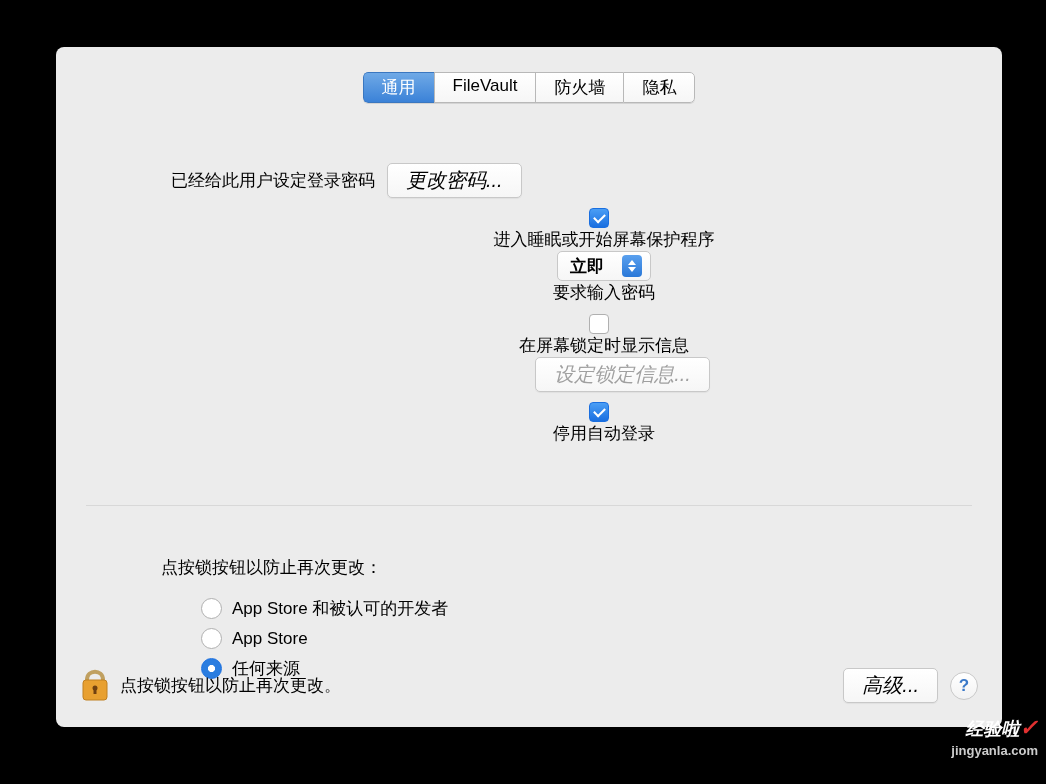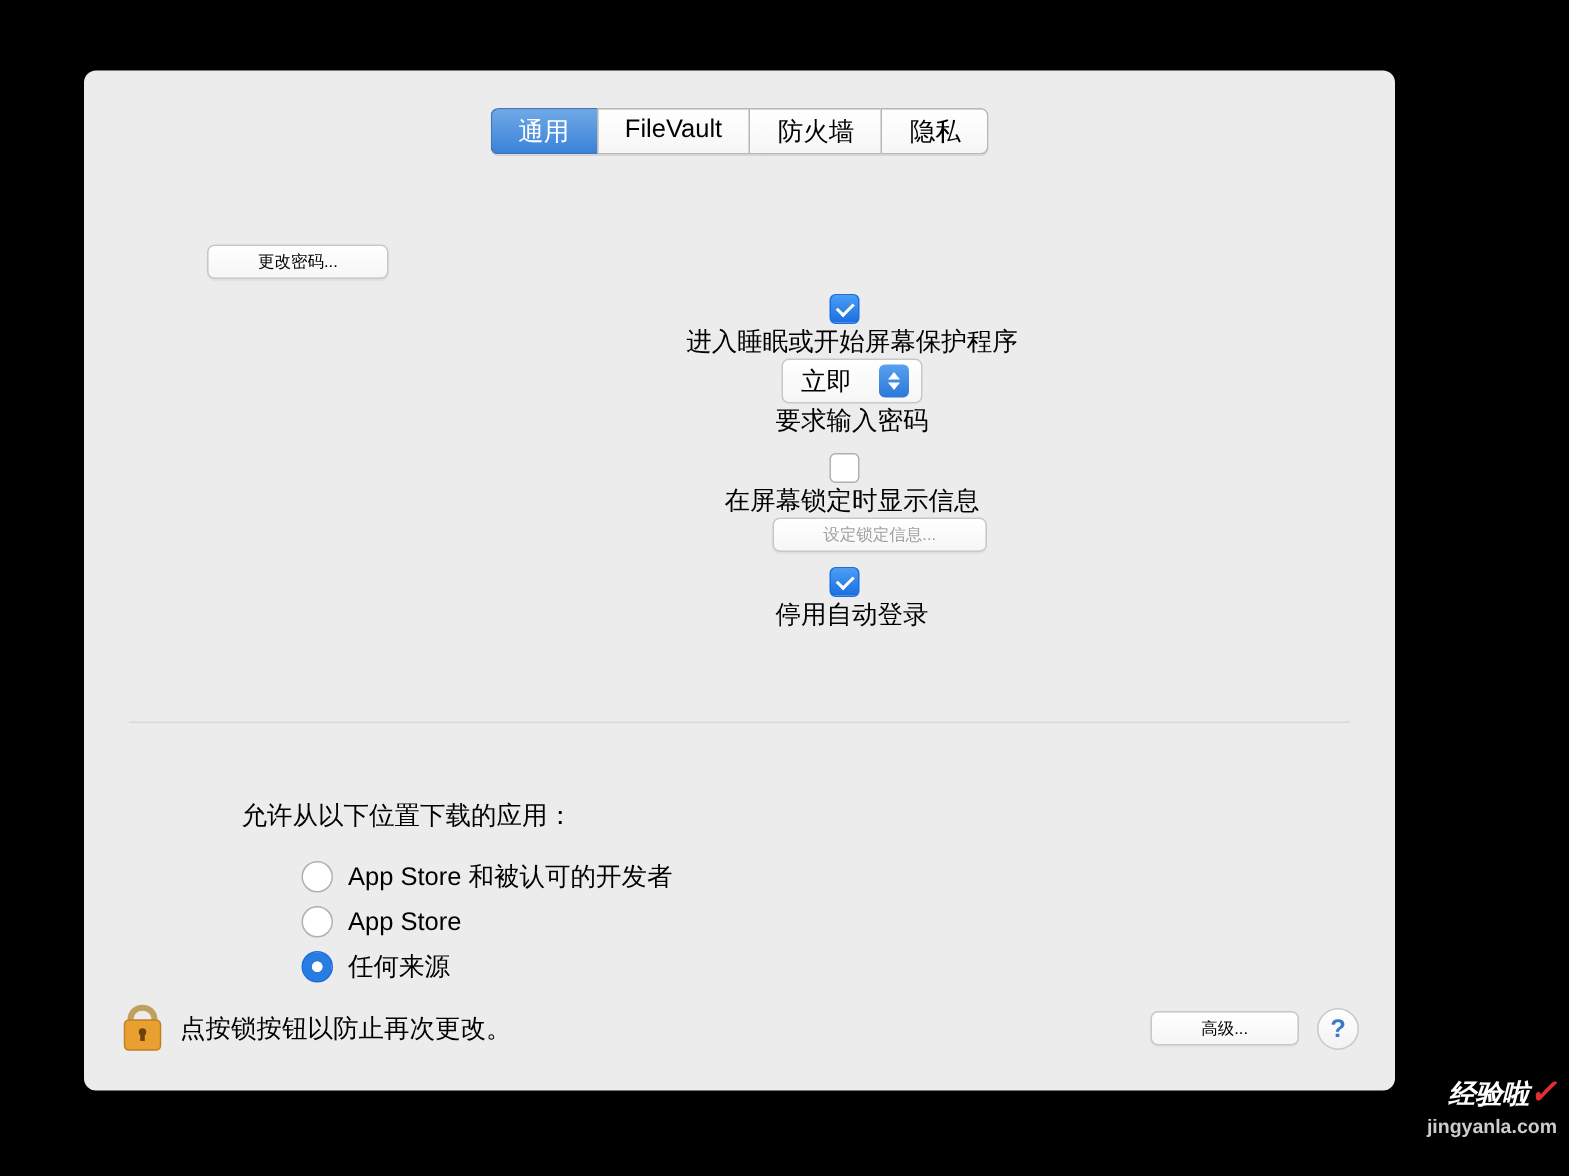--- a/index.html
+++ b/index.html
@@ -10,21 +10,21 @@
     background: #000;
     font-family: -apple-system, "Helvetica Neue", Arial, sans-serif;
     font-size: 17px;
     color: #000;
     position: relative;
   }
   .window {
     position: absolute;
     left: 56px;
     top: 47px;
-    width: 874px;
+    width: 946px;
     height: 680px;
     background: #ececec;
     border-radius: 8px;
     box-shadow: 0 20px 60px rgba(0,0,0,0.5);
   }
   .tabs {
     display: flex;
     justify-content: center;
     margin-top: 25px;
   }
@@ -52,25 +52,26 @@
   }
   .content {
     padding: 60px 70px 0 70px;
   }
   .row { display: flex; align-items: center; margin-bottom: 7px; }
   .label-pw { margin-left: 45px; font-size: 17px; }
   .btn {
     background: linear-gradient(#fff, #f6f6f6);
     border: 1px solid #c8c8c8;
     border-radius: 5px;
-    padding: 3px 33px;
-    font-size: 11px;
+    padding: 3px 18px;
+    font-size: 20px;
     margin-left: 12px;
     box-shadow: 0 1px 1px rgba(0,0,0,0.05);
     cursor: default;
+    font-style: italic;
   }
   .indent { margin-left: 150px; flex-direction: column; }
   .cb-row { display: flex; align-items: center; margin-top: 10px; }
   .checkbox {
     width: 18px; height: 18px;
     border-radius: 4px;
     border: 1px solid #b0b0b0;
     background: #fff;
     margin-right: 10px;
     display: inline-flex;
@@ -91,20 +92,21 @@
   }
   .select {
     background: linear-gradient(#fff,#f6f6f6);
     border: 1px solid #c8c8c8;
     border-radius: 5px;
     padding: 1px 8px 1px 12px;
     margin: 0 10px;
     display: inline-flex;
     align-items: center;
     height: 26px;
+    font-weight: bold;
   }
   .select-arrows {
     background: linear-gradient(#5aa0ee,#2a78d8);
     border-radius: 4px;
     width: 20px; height: 22px;
     margin-left: 18px;
     display: flex;
     flex-direction: column;
     align-items: center;
     justify-content: center;
@@ -190,20 +192,21 @@
     <div class="seg">
       <div class="seg-btn active">通用</div>
       <div class="seg-btn">FileVault</div>
       <div class="seg-btn">防火墙</div>
       <div class="seg-btn">隐私</div>
     </div>
   </div>
 
   <div class="content">
     <div class="row">
+      <span class="label-pw">已经给此用户设定登录密码</span>
       <button class="btn">更改密码...</button>
     </div>
 
     <div class="cb-row indent">
       <span class="checkbox checked"></span>
       <span>进入睡眠或开始屏幕保护程序</span>
       <span class="select">
         <span>立即</span>
         <span class="select-arrows"></span>
       </span>
@@ -218,21 +221,21 @@
 
     <div class="cb-row indent">
       <span class="checkbox checked"></span>
       <span>停用自动登录</span>
     </div>
   </div>
 
   <hr class="divider">
 
   <div class="section2">
-    <div class="section2-title">允许从以下位置下载的应用：</div>
+    <div class="section2-title">点按锁按钮以防止再次更改：</div>
 
     <div class="radio-row">
       <span class="radio"></span>
       <span>App Store 和被认可的开发者</span>
     </div>
     <div class="radio-row">
       <span class="radio"></span>
       <span>App Store</span>
     </div>
     <div class="radio-row">

